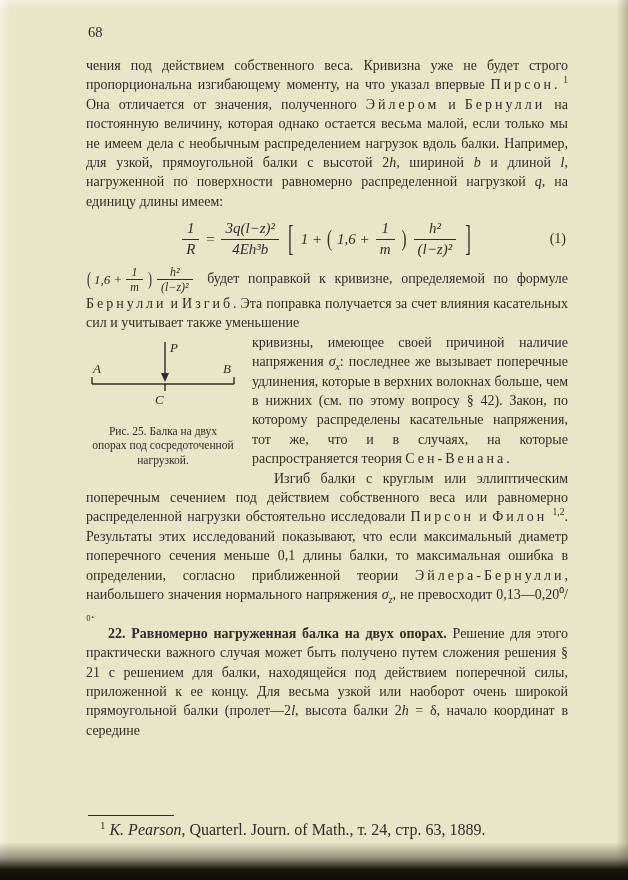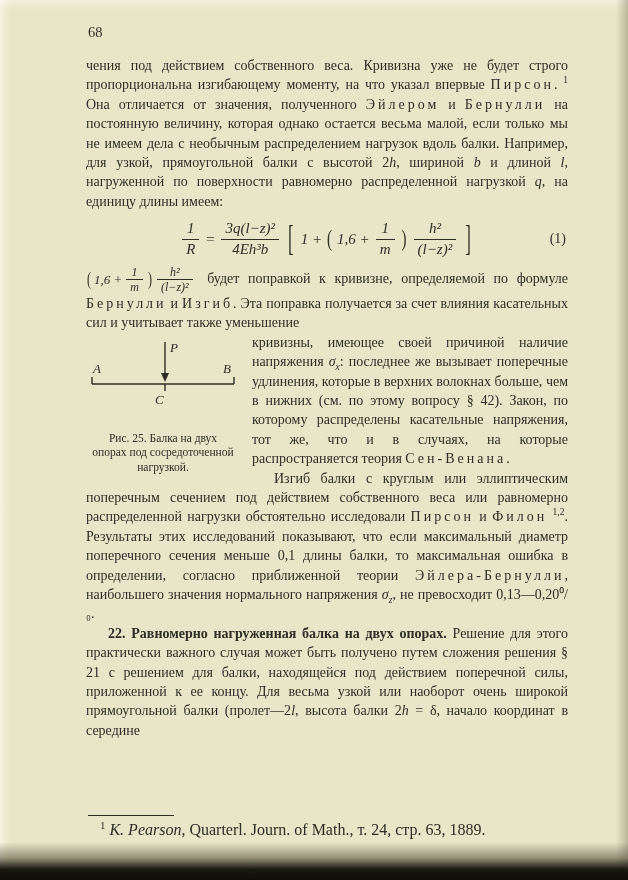--- a/index.html
+++ b/index.html
@@ -39,21 +39,21 @@
   .frac .den{display:block;padding:1px 4px 0;}
   .big{display:inline-block;font-size:17px;transform:scaleY(2.15);margin:0 3px;font-style:normal;}
   .bigp{display:inline-block;font-size:15px;transform:scaleY(1.55);margin:0 1px;font-style:normal;}
   .inline-math{display:inline-flex;align-items:center;gap:2px;font-size:13px;vertical-align:middle;margin-right:4px;}
   .inline-math .frac{line-height:1.05;font-size:12px;}
   .inline-math .bigp{font-size:12px;transform:scaleY(1.5);}
   
   .figure{float:left;width:154px;margin:3px 12px 4px 0;}
   .figure svg{display:block;margin:0 auto;}
   .figlabel{font-size:13px;font-style:italic;fill:#2e2d26;font-family:"Liberation Serif",serif;}
-  .caption{font-size:11.5px;line-height:14.6px;text-align:center;margin-top:7px;padding:0 6px;}
+  .caption{font-size:11.5px;line-height:14.6px;text-align:center;padding:0 6px;}
   
   .footnotes{position:absolute;left:86px;width:468px;bottom:42px;font-size:12px;line-height:15.6px;}
   .fn-rule{width:86px;border-top:1.3px solid #2e2d26;margin:0 0 6px 2px;}
   .footnotes p{font-size:16px;line-height:15.6px;text-indent:14px;text-align:left;}
 </style>
 </head>
 <body>
 
 <div class="page">
   <div class="edge-left"></div>

